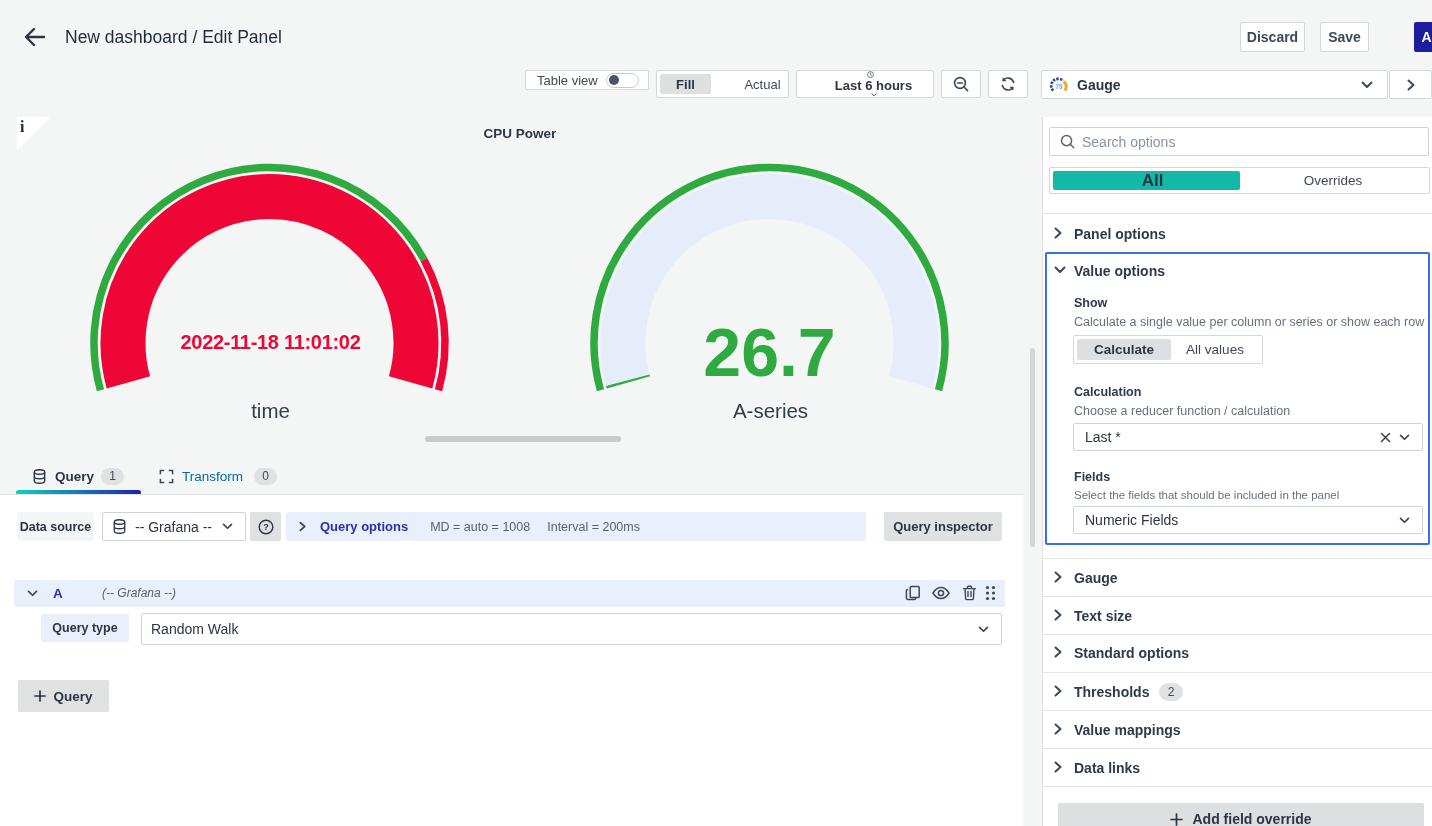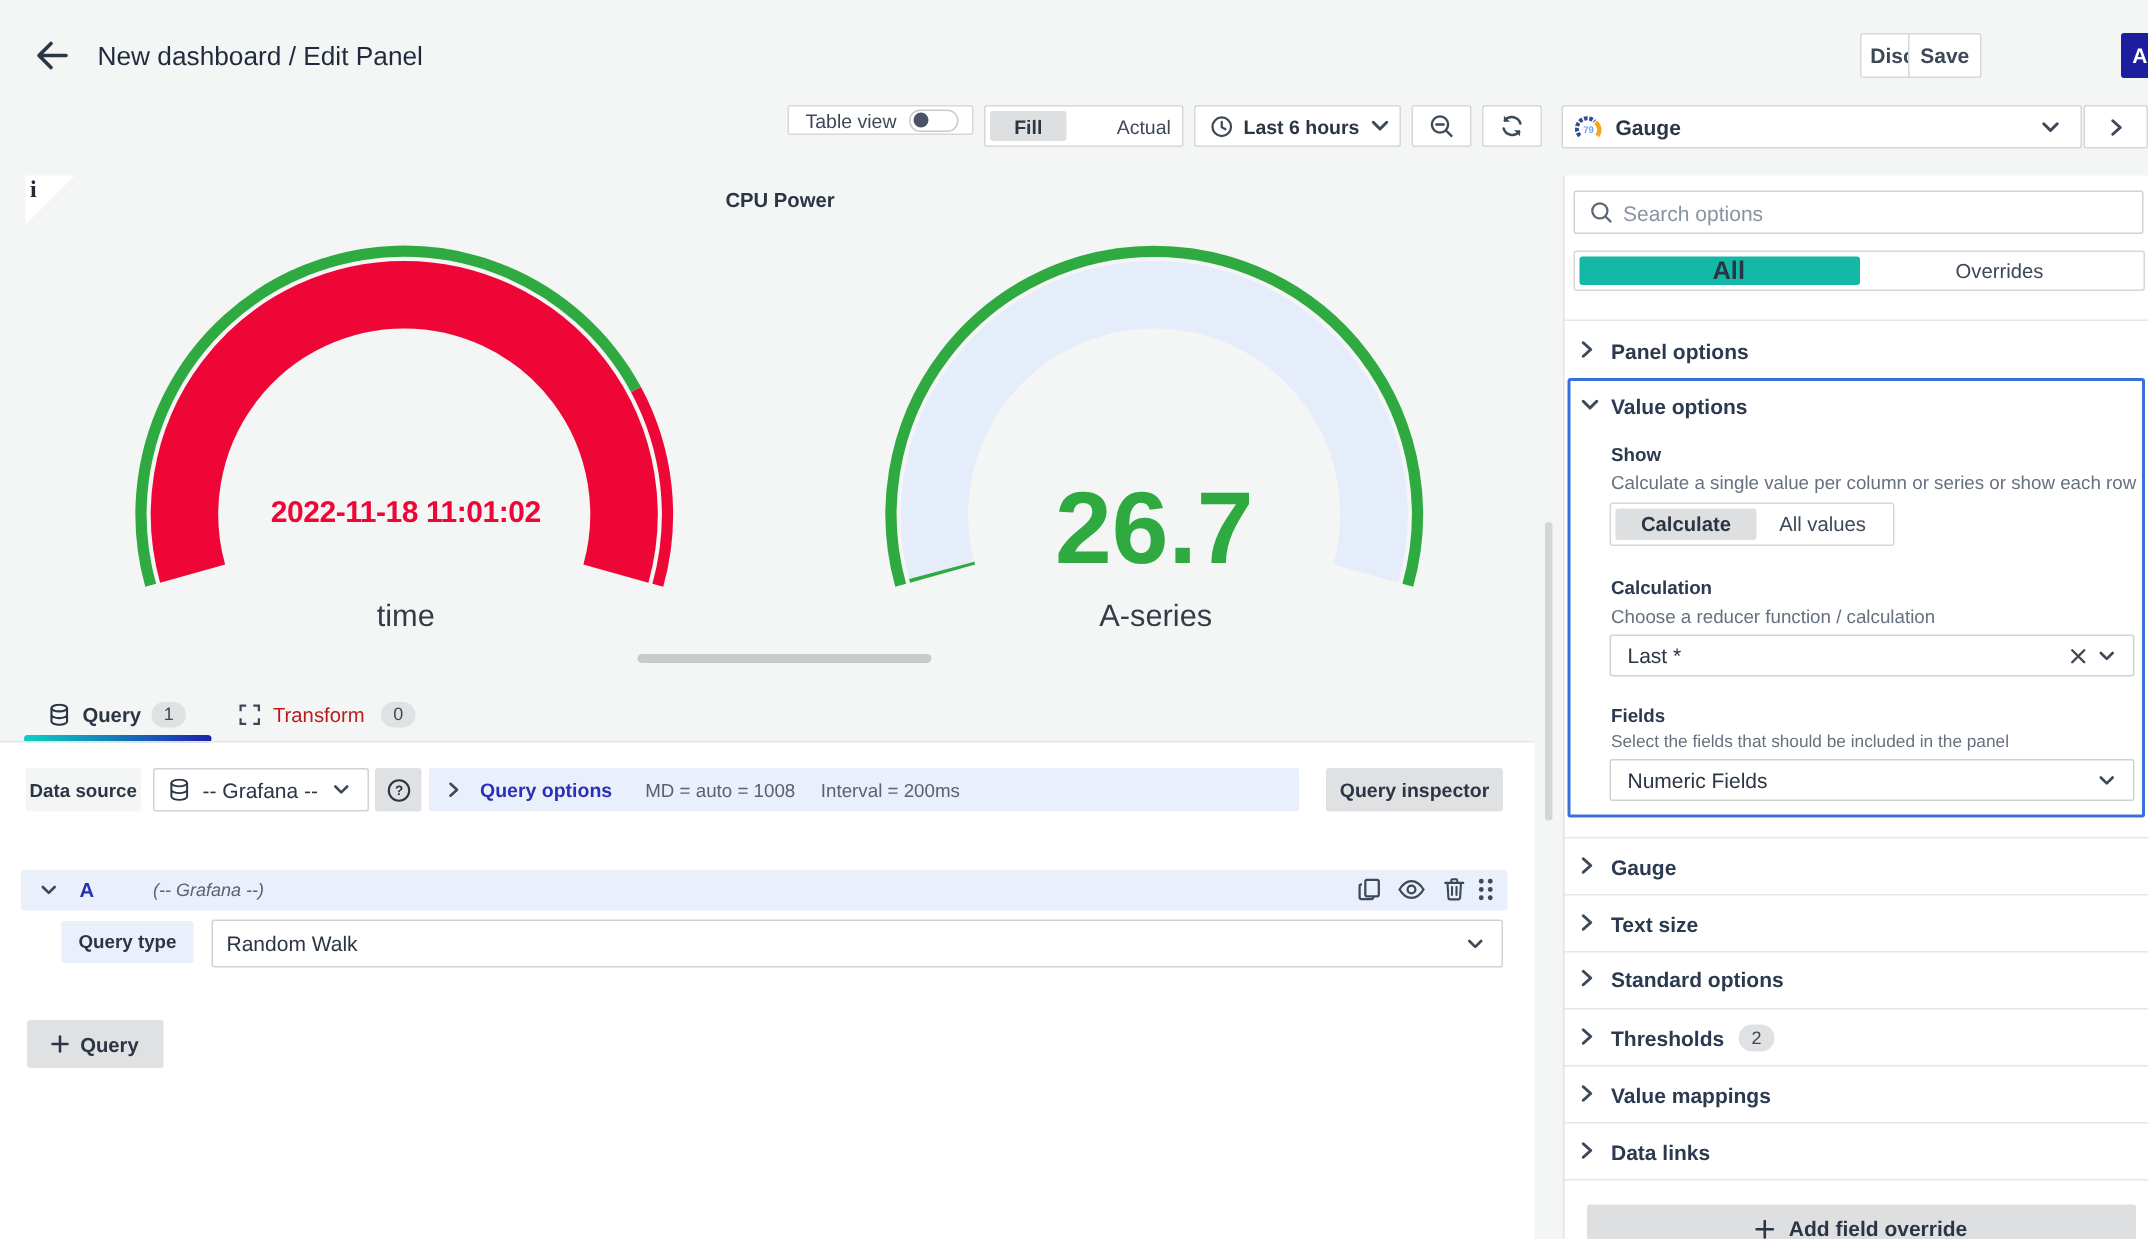--- a/index.html
+++ b/index.html
@@ -18,34 +18,34 @@
   .desc { font-size:12.5px; color:#67707e; }
 </style>
 </head>
 <body>
 
 <svg class="abs" style="left:24px; top:27px;" width="22" height="20" viewBox="0 0 22 20">
   <path d="M2 10 H20 M10 2 L2 10 L10 18" stroke="#2b3545" stroke-width="2.4" fill="none" stroke-linecap="round" stroke-linejoin="round"></path>
 </svg>
 <div class="abs" style="left:65px; top:27px; font-size:17.5px; font-weight:400; color:#1f2b3d;">New dashboard / Edit Panel</div>
 <div class="abs btn btn-outline" style="left:1240px; top:22px; width:65px; height:30px;">Discard</div>
-<div class="abs btn btn-outline" style="left:1272px; top:22px; width:49px; height:30px;">Save</div>
+<div class="abs btn btn-outline" style="left:1320px; top:22px; width:49px; height:30px;">Save</div>
 <div class="abs btn" style="left:1370px; top:22px; width:54px; height:30px; background:#1d1e9f; color:#fff;margin-left:44px;">Apply</div>
 
 <div class="abs toolbox" style="left:525px; top:70px; width:124px; height:20px; padding-left:11px;">
   <span style="font-size:13px; color:#3d4858;">Table view</span>
   <span style="display:inline-block; margin-left:8px; width:33px; height:15px; background:#fff; border:1px solid #c8cacd; border-radius:8px; position:relative;">
     <span style="position:absolute; left:2px; top:1.5px; width:10px; height:10px; background:#4a5464; border-radius:50%;"></span>
   </span>
 </div>
 <div class="abs toolbox" style="left:656px; top:70px; width:133px; height:28px; padding:3px;gap:29px;">
   <span style="flex:0 0 51px; height:100%; background:#dedfe0; border-radius:2px; display:flex; align-items:center; justify-content:center; font-size:13px; font-weight:700; color:#2b3545;">Fill</span>
   <span style="flex:1; display:flex; align-items:center; justify-content:center; font-size:13px; color:#3d4858;">Actual</span>
 </div>
-<div class="abs toolbox" style="left:796px; top:70px; width:138px; height:28px; padding-left:10px;">
+<div class="abs toolbox" style="left:796px; top:70px; width:138px; height:28px; padding-left:10px;flex-direction:column;">
   <svg width="15" height="15" viewBox="0 0 16 16">
       <circle cx="8" cy="8" r="6.6" fill="none" stroke="#3d4858" stroke-width="1.6"></circle>
       <path d="M8 4.6 V8.3 L10.6 9.8" fill="none" stroke="#3d4858" stroke-width="1.6" stroke-linecap="round"></path>
     </svg>
   <span style="font-size:13px; font-weight:700; color:#2b3545; margin-left:7px;">Last 6 hours</span>
   <svg style="margin-left:8px;" width="12" height="8" viewBox="0 0 12 8">
       <path class="chev" d="M1.5 1.5 L6 6 L10.5 1.5"></path>
     </svg>
 </div>
 <div class="abs toolbox" style="left:941px; top:70px; width:40px; height:28px; justify-content:center;">
@@ -100,21 +100,21 @@
 <svg class="abs" style="left:33px; top:469px;" width="13" height="15" viewBox="0 0 14 16">
   <ellipse cx="7" cy="3.2" rx="5.6" ry="2.4" fill="none" stroke="#2b3545" stroke-width="1.5"></ellipse>
   <path d="M1.4 3.2 V12.8 A5.6 2.4 0 0 0 12.6 12.8 V3.2 M1.4 8 A5.6 2.4 0 0 0 12.6 8" fill="none" stroke="#2b3545" stroke-width="1.5"></path>
 </svg>
 <div class="abs" style="left:55px; top:469px; font-size:13.5px; font-weight:700; color:#2b3545;">Query</div>
 <div class="abs" style="left:101px; top:468px; width:23px; height:17px; background:#e0e1e2; border-radius:9px; text-align:center; font-size:12px; line-height:17px; color:#3d4858;">1</div>
 <div class="abs" style="left:16px; top:490px; width:125px; height:4.5px; border-radius:2.5px; background:linear-gradient(90deg,#0ecfc4,#1f21ad);"></div>
 <svg class="abs" style="left:159px; top:469px;" width="15" height="15" viewBox="0 0 16 16">
   <path d="M5.5 1.5 H1.5 V5.5 M10.5 1.5 H14.5 V5.5 M1.5 10.5 V14.5 H5.5 M14.5 10.5 V14.5 H10.5" fill="none" stroke="#3d4858" stroke-width="1.6"></path>
 </svg>
-<div class="abs" style="left:182px; top:469px; font-size:13.5px; color:#b91c1c;">Transform</div>
+<div class="abs" style="left:182px; top:469px; font-size:13.5px; color:#0369a1;">Transform</div>
 <div class="abs" style="left:254px; top:468px; width:23px; height:17px; background:#e0e1e2; border-radius:9px; text-align:center; font-size:12px; line-height:17px; color:#3d4858;">0</div>
 <div class="abs" style="left:0; top:494px; width:1023px; height:1px; background:#e2e3e5;"></div>
 
 <div class="abs" style="left:0; top:495px; width:1023px; height:331px; background:#fff;"></div>
 <div class="abs" style="left:17px; top:512px; width:77px; height:29px; background:#f4f5f5; border-radius:2px; display:flex; align-items:center; justify-content:center; font-size:12.5px; font-weight:700; color:#2b3545;">Data source</div>
 <div class="abs ipt" style="left:102px; top:512px; width:144px; height:29px; display:flex; align-items:center; padding-left:9px;">
   <svg width="15" height="15" viewBox="0 0 14 16">
     <ellipse cx="7" cy="3.2" rx="5.6" ry="2.4" fill="none" stroke="#2b3545" stroke-width="1.4"></ellipse>
     <path d="M1.4 3.2 V12.8 A5.6 2.4 0 0 0 12.6 12.8 V3.2 M1.4 8 A5.6 2.4 0 0 0 12.6 8" fill="none" stroke="#2b3545" stroke-width="1.4"></path>
   </svg>

